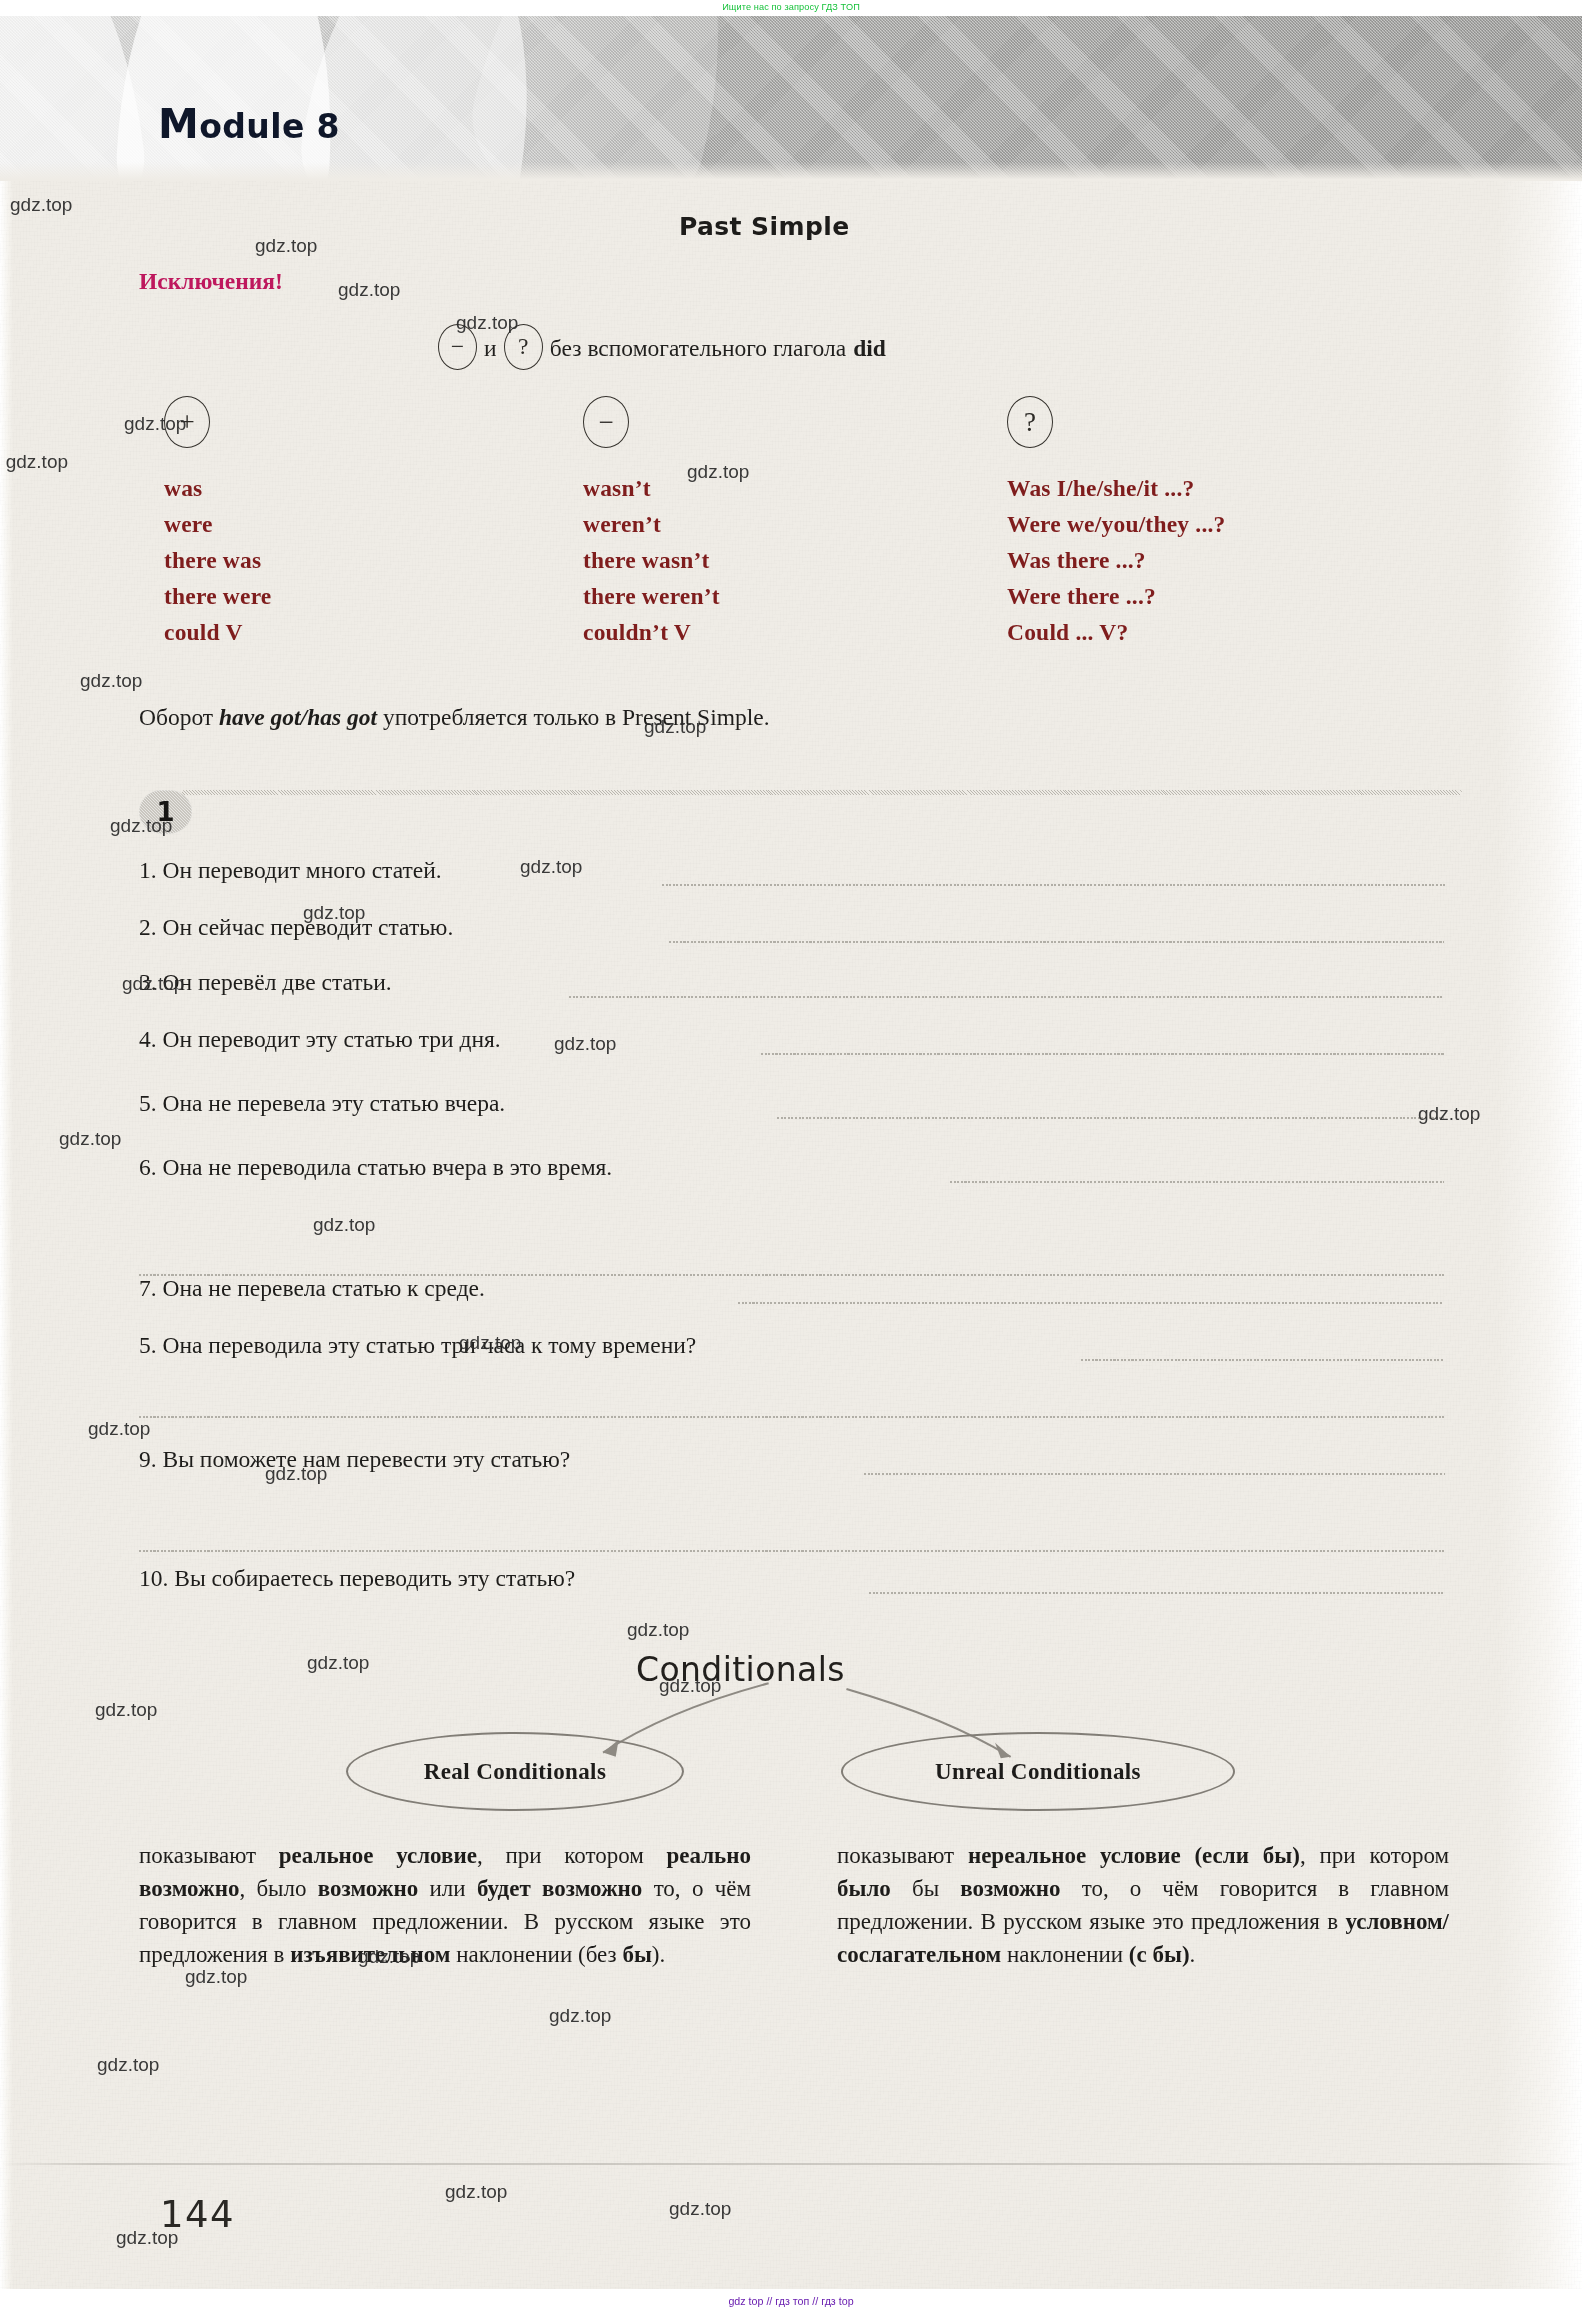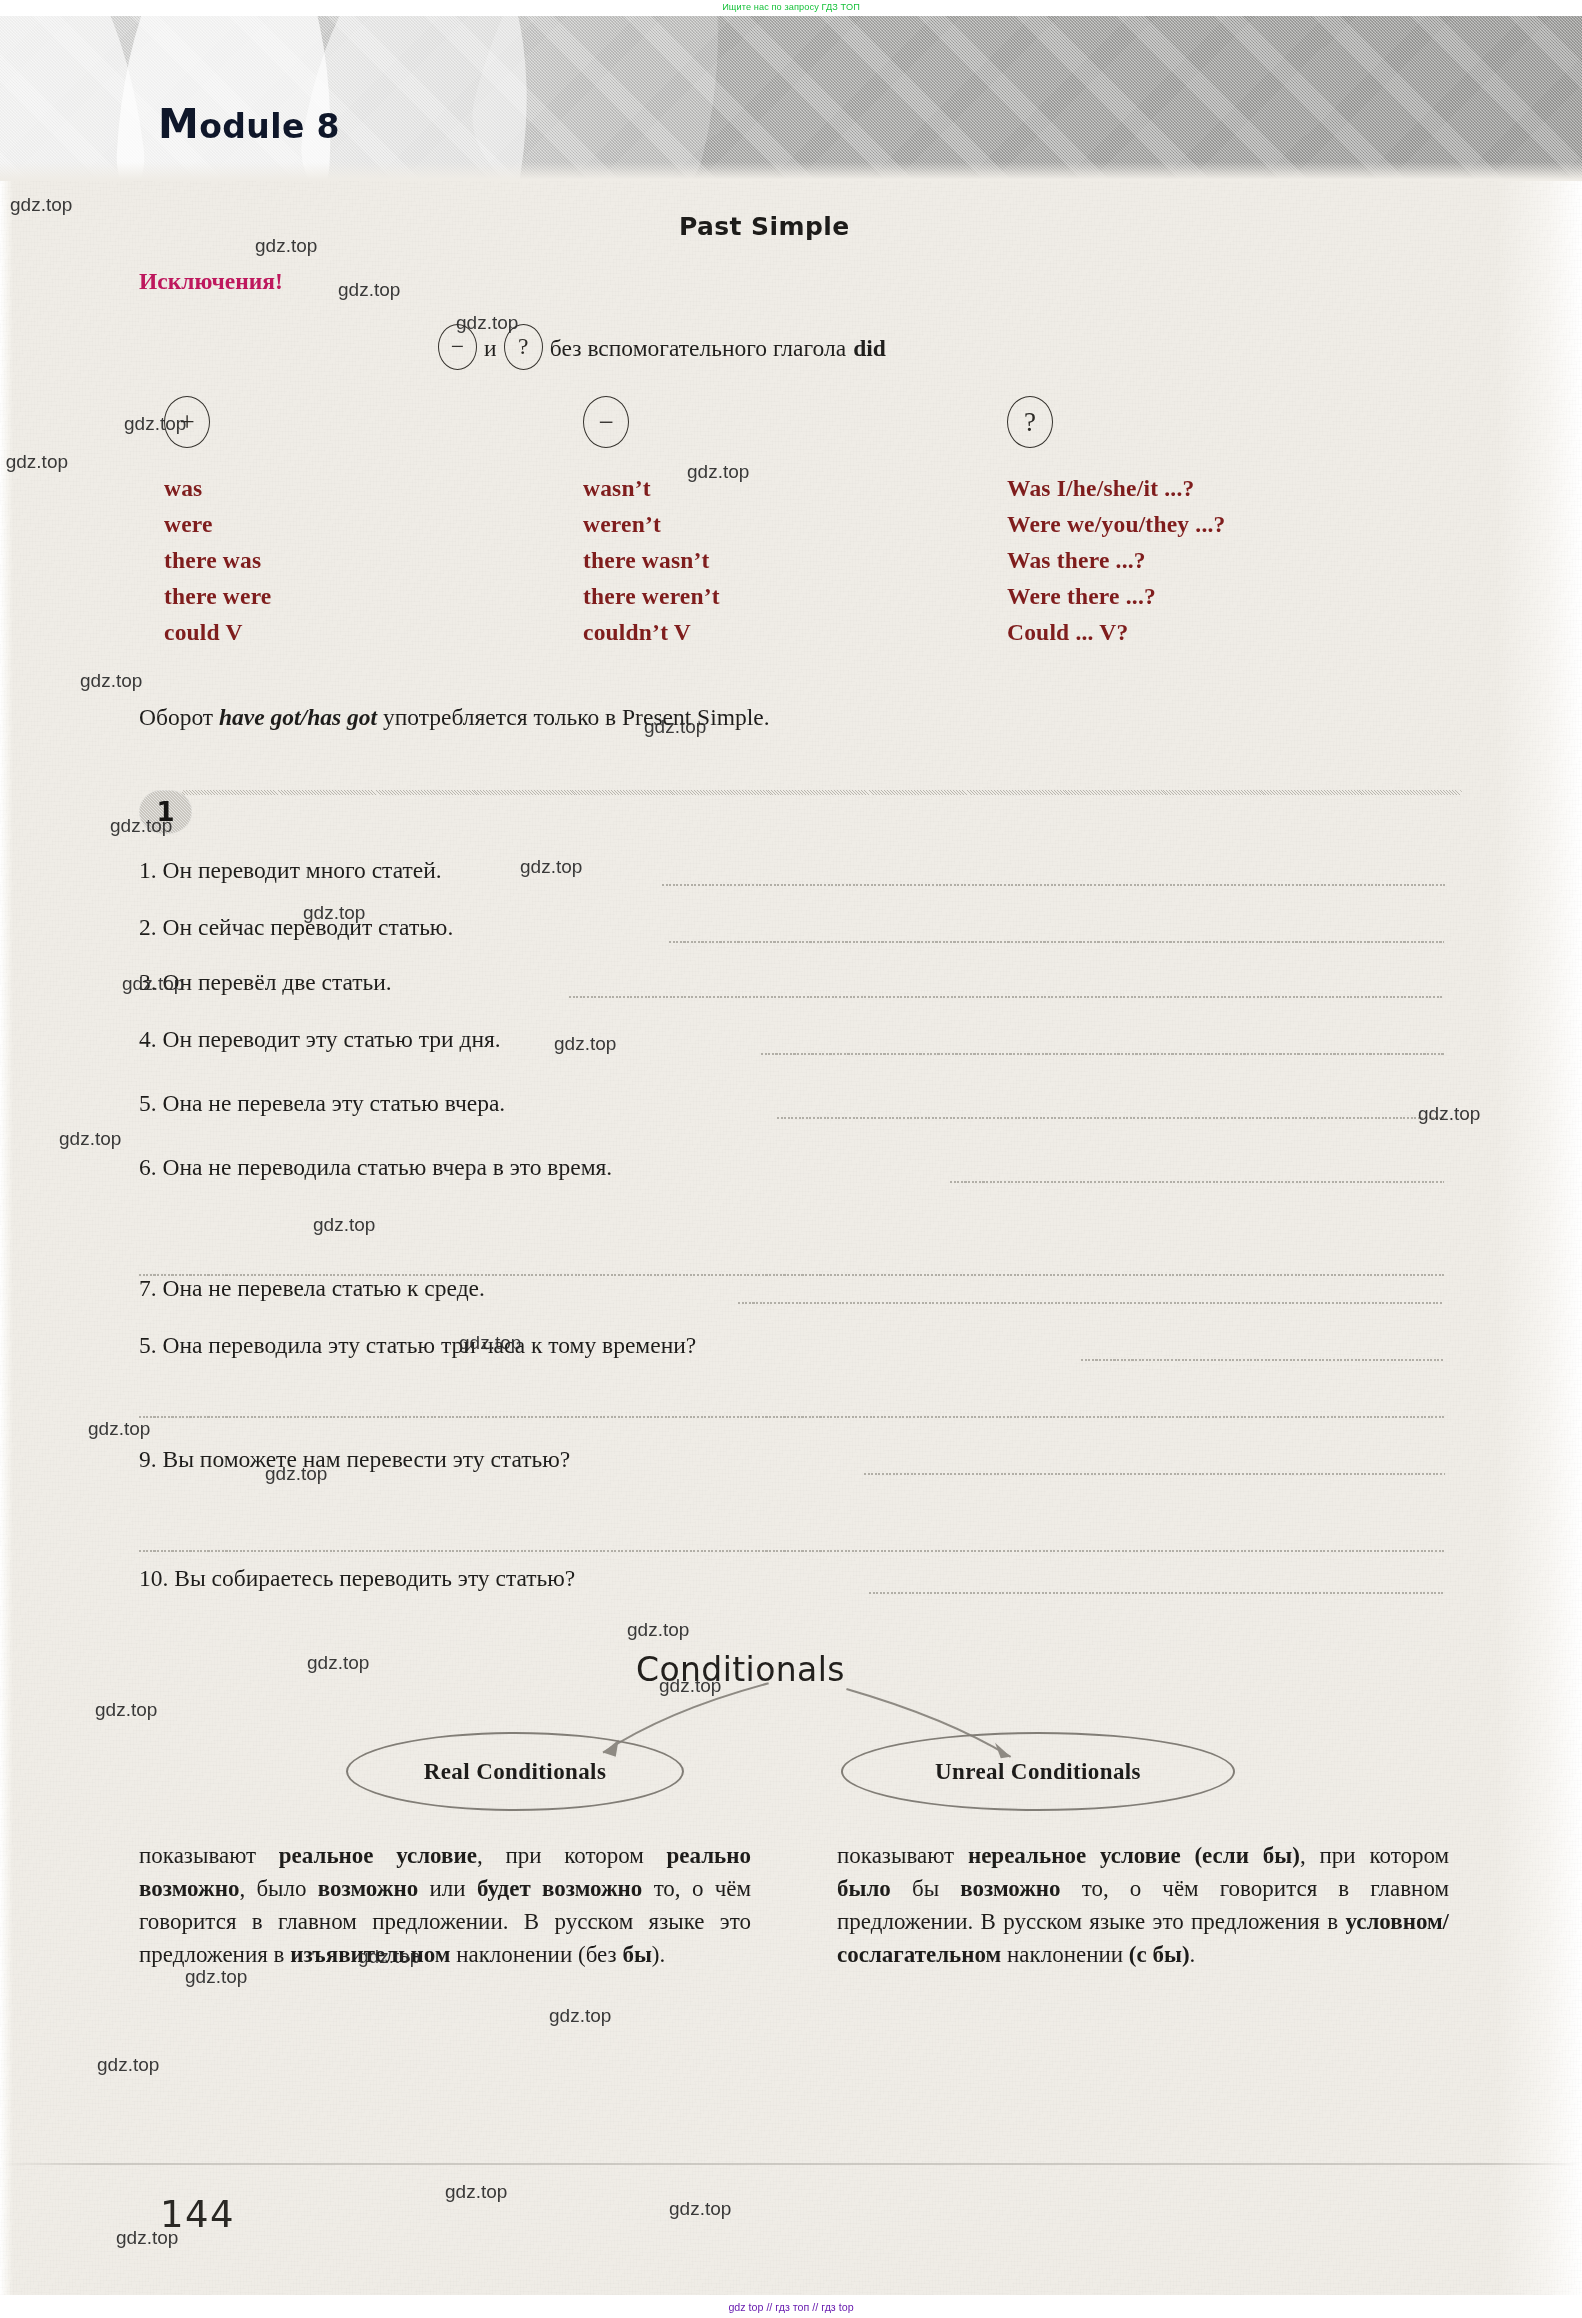--- a/index.html
+++ b/index.html
@@ -27,21 +27,21 @@
     font-size: 9.2px;
     color: #16c13a;
     line-height: 15.7px;
     letter-spacing: 0.1px;
     white-space: nowrap;
   }
   .bottom-banner {
     position: absolute;
     left: 0; bottom: 0;
     width: 1582px;
-    height: 24px;
+    height: 30px;
     background: #ffffff;
     text-align: center;
     font-family: "Liberation Sans", sans-serif;
     font-size: 10.7px;
     color: #6a1fb0;
     line-height: 24px;
     white-space: nowrap;
   }
 
   

